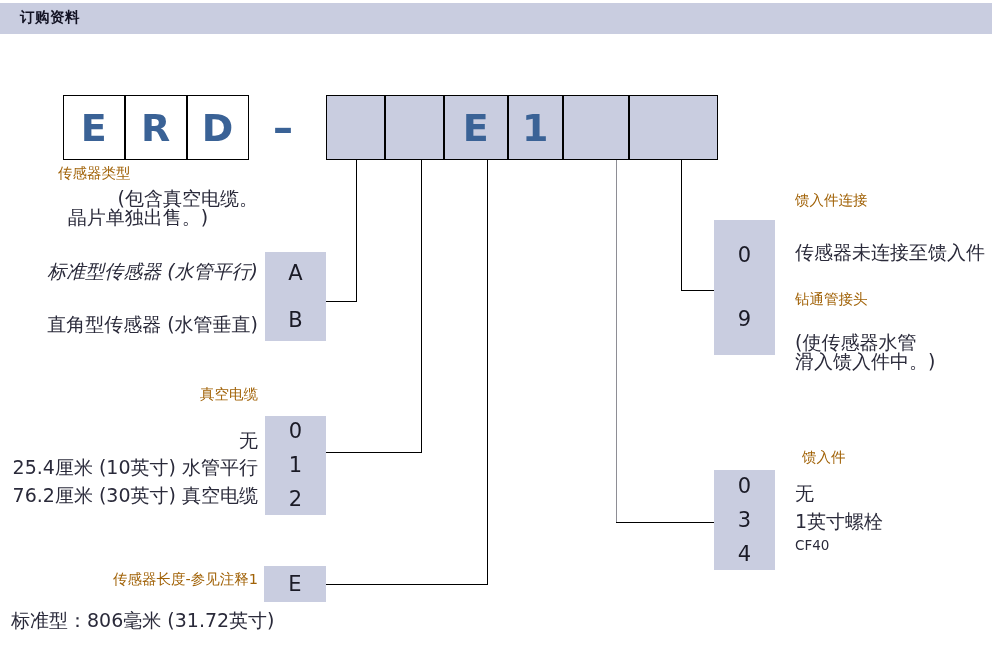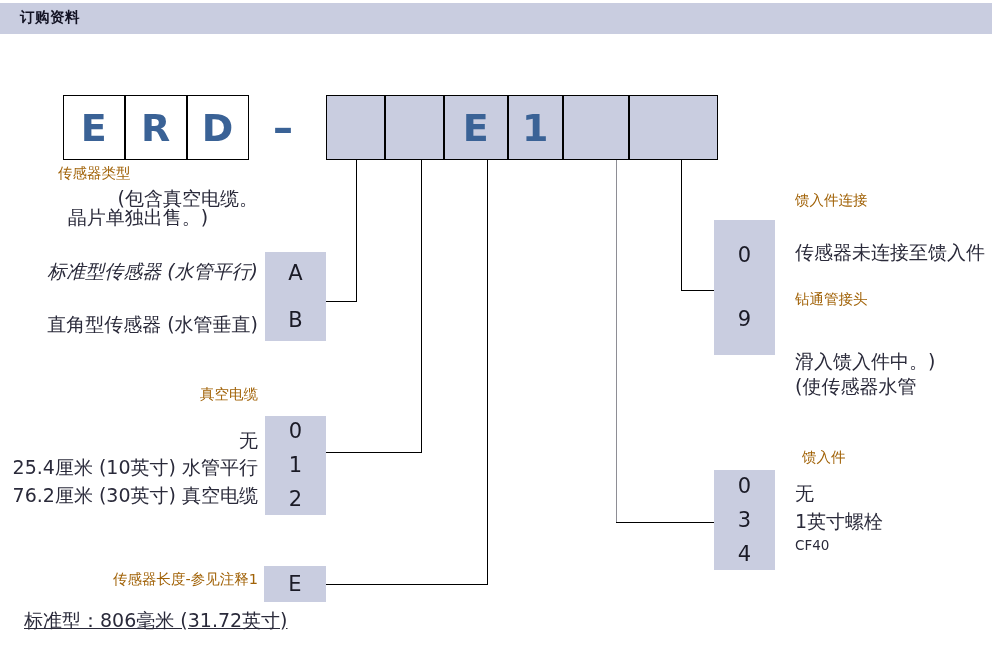--- a/index.html
+++ b/index.html
@@ -116,35 +116,35 @@
   <div class="lbl lbl-body ralign" style="left:8px;top:455px;width:250px;">25.4厘米 (10英寸) 水管平行</div>
   <div class="lbl lbl-body ralign" style="left:8px;top:483px;width:250px;">76.2厘米 (30英寸) 真空电缆</div>
 
   <div class="optbox" style="left:265px;top:416px;width:61px;height:99px;">
     <span class="ov" style="margin-bottom:13px;">0</span>
     <span class="ov" style="margin-bottom:13px;">1</span>
     <span class="ov">2</span>
   </div>
 
   <div class="lbl lbl-head ralign" style="left:28px;top:570px;width:230px;">传感器长度-参见注释1</div>
-  <div class="lbl lbl-body ralign" style="left:24px;top:608px;width:250px;text-decoration:underline;">标准型：806毫米 (31.72英寸)</div>
+  <div class="lbl lbl-body ralign" style="left:11px;top:608px;width:250px;">标准型：806毫米 (31.72英寸)</div>
 
   <div class="optbox" style="left:264px;top:566px;width:62px;height:36px;">
     <span class="ov">E</span>
   </div>
 
   <div class="optbox" style="left:714px;top:220px;width:61px;height:135px;">
     <span class="ov" style="margin-bottom:43px;">0</span>
     <span class="ov">9</span>
   </div>
 
   <div class="lbl lbl-head lalign" style="left:795px;top:191px;">馈入件连接</div>
   <div class="lbl lbl-body lalign" style="left:795px;top:240px;">传感器未连接至馈入件</div>
   <div class="lbl lbl-head lalign" style="left:795px;top:290px;">钻通管接头</div>
-  <div class="lbl lbl-body lalign ltight" style="left:795px;top:330px;margin-top:44px;">(使传感器水管</div>
+  <div class="lbl lbl-body lalign ltight" style="left:795px;top:330px;">(使传感器水管</div>
   <div class="lbl lbl-body lalign ltight" style="left:795px;top:349px;">滑入馈入件中。)</div>
 
   <div class="optbox" style="left:714px;top:470px;width:61px;height:100px;">
     <span class="ov" style="margin-bottom:13px;">0</span>
     <span class="ov" style="margin-bottom:13px;">3</span>
     <span class="ov">4</span>
   </div>
 
   <div class="lbl lbl-head lalign" style="left:795px;top:448px;margin-left:7px;">馈入件</div>
   <div class="lbl lbl-body lalign" style="left:795px;top:481px;">无</div>

